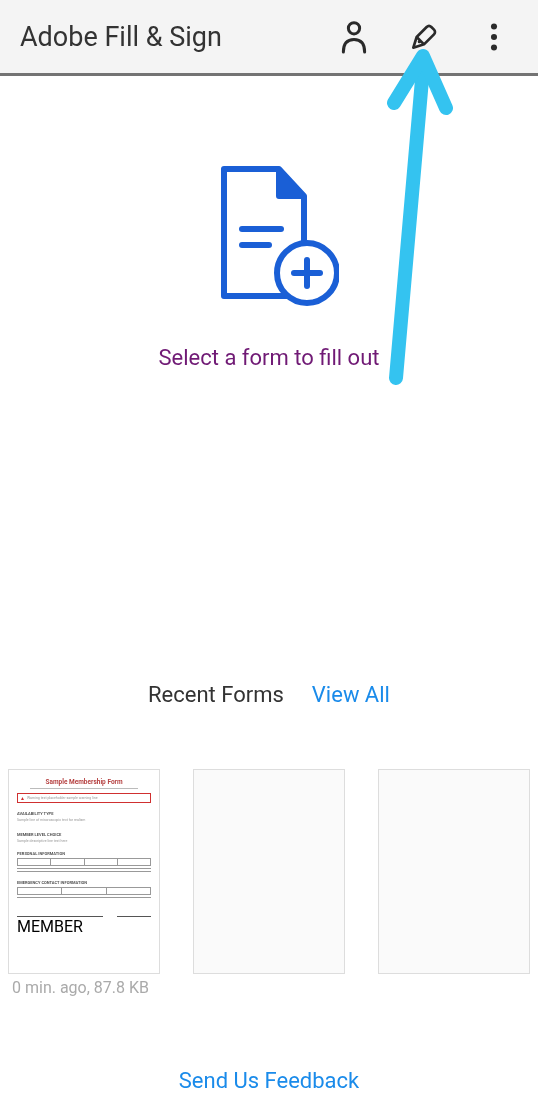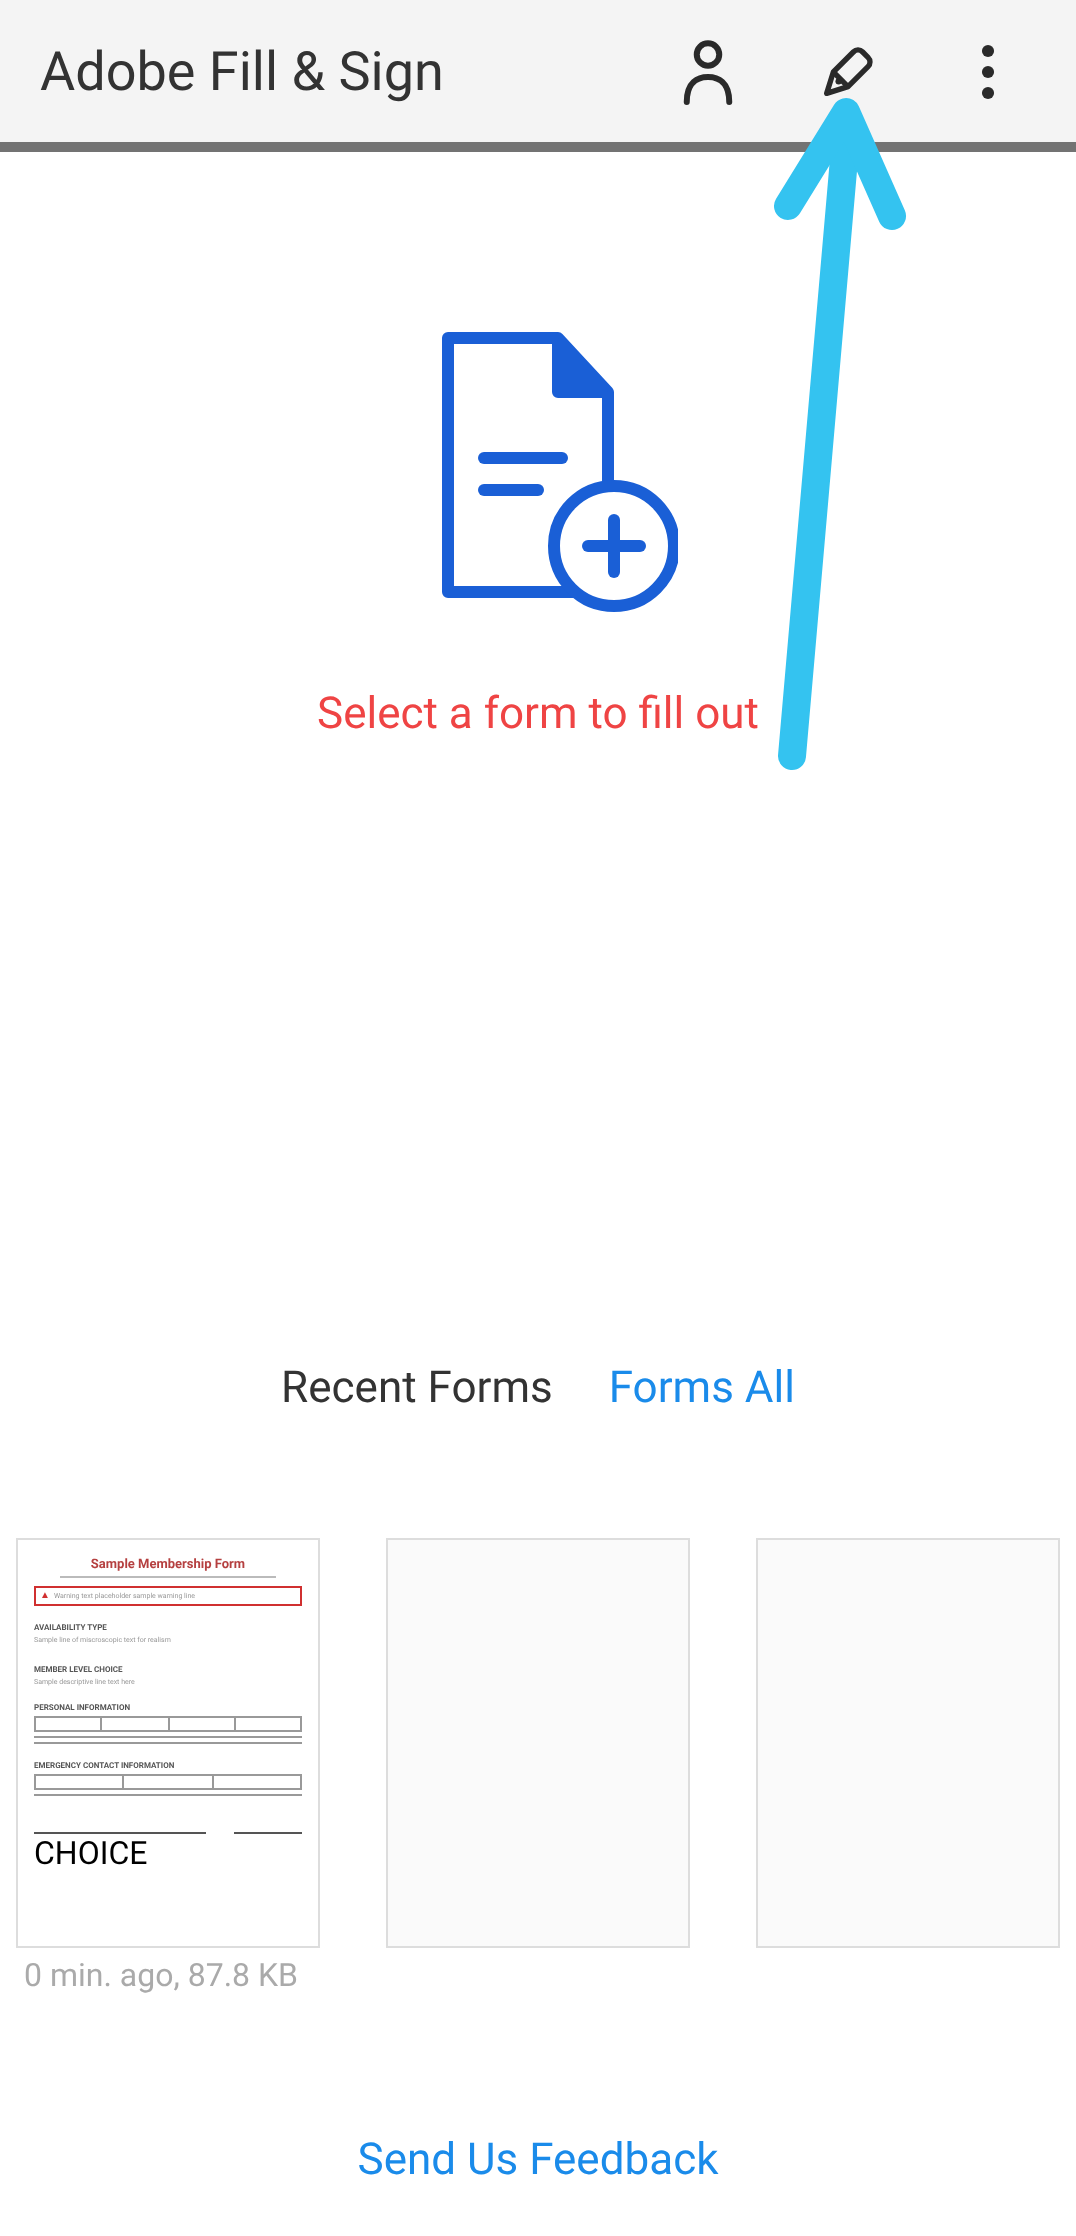--- a/index.html
+++ b/index.html
@@ -7,21 +7,21 @@
       width: 538px;
       height: 1118px;
       font-family: -apple-system, BlinkMacSystemFont, 'Segoe UI', Roboto, sans-serif;
       background: #fff;
       position: relative;
       overflow: hidden;
     }
     .header {
       height: 76px;
       background: #f4f4f4;
-      border-bottom: 5px solid #737373;
+      border-bottom: 3px solid #737373;
       display: flex;
       align-items: center;
       padding: 0 20px;
     }
     .header-title {
       flex: 1;
       font-size: 27px;
       color: #333;
       font-weight: 400;
     }
@@ -46,21 +46,21 @@
       padding-top: 85px;
     }
     .form-icon-wrap {
       position: relative;
       width: 140px;
       height: 150px;
     }
     .prompt-text {
       margin-top: 34px;
       font-size: 22px;
-      color: #ef4444;
+      color: #701a75;
       text-align: center;
     }
     .recent-section {
       margin-top: 312px;
       width: 100%;
       display: flex;
       flex-direction: column;
       align-items: center;
     }
     .recent-header {
@@ -238,21 +238,21 @@
       <circle cx="108" cy="112" r="30" fill="#fff" stroke="#1a5fd6" stroke-width="6"></circle>
       <line x1="108" y1="99" x2="108" y2="125" stroke="#1a5fd6" stroke-width="6" stroke-linecap="round"></line>
       <line x1="95" y1="112" x2="121" y2="112" stroke="#1a5fd6" stroke-width="6" stroke-linecap="round"></line>
     </svg>
   </div>
   <div class="prompt-text">Select a form to fill out</div>
 
   <div class="recent-section">
     <div class="recent-header">
       <span class="recent-title">Recent Forms</span>
-      <span class="view-all">Forms All</span>
+      <span class="view-all">View All</span>
     </div>
 
     <div class="card-row">
       <div class="card">
         <div class="card-thumb sample">
           <div class="sample-doc">
             <div class="doc-title">Sample Membership Form</div>
             <div class="doc-underline"></div>
             <div class="warn">Warning text placeholder sample warning line</div>
             <div class="sec">AVAILABILITY TYPE</div>
@@ -273,21 +273,21 @@
                 <div></div>
                 <div></div>
                 <div></div>
               </div>
             <div class="line"></div>
             <div class="sig-row">
               <div class="sig-line"></div>
               <div class="sig-line" style="flex:0.4"></div>
             </div>
           </div>
-          <div class="watermark">CHOICE</div>
+          <div class="watermark">MEMBER</div>
         </div>
         <div class="card-meta">0 min. ago, 87.8 KB</div>
       </div>
 
       <div class="card">
         <div class="card-thumb"></div>
       </div>
 
       <div class="card">
         <div class="card-thumb"></div>

